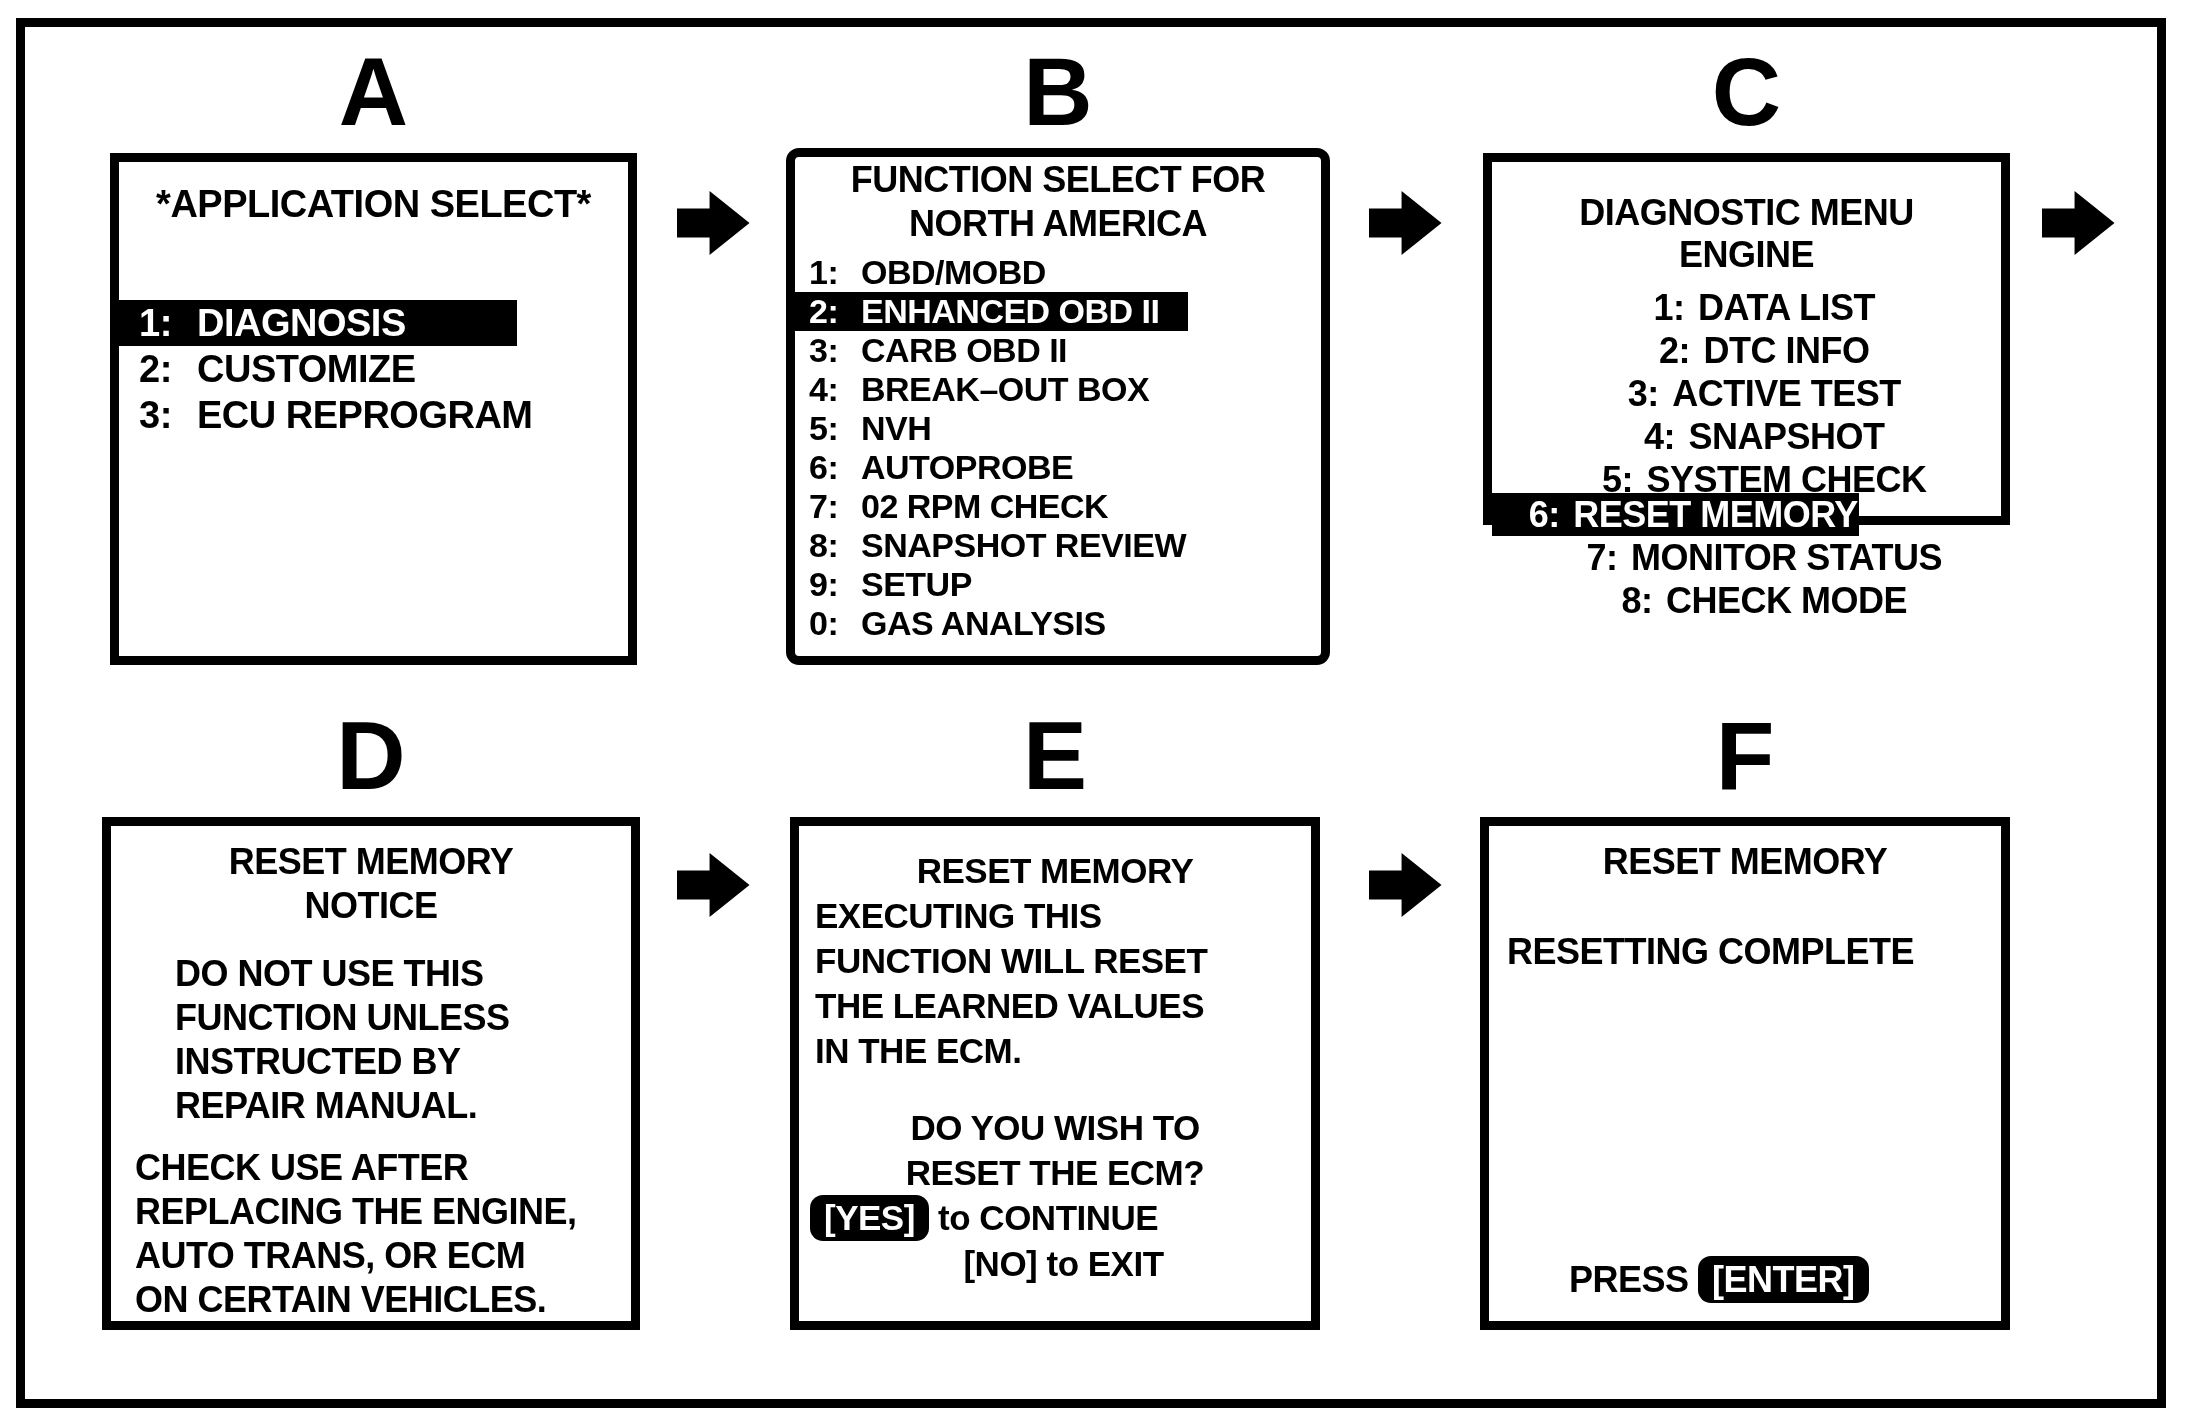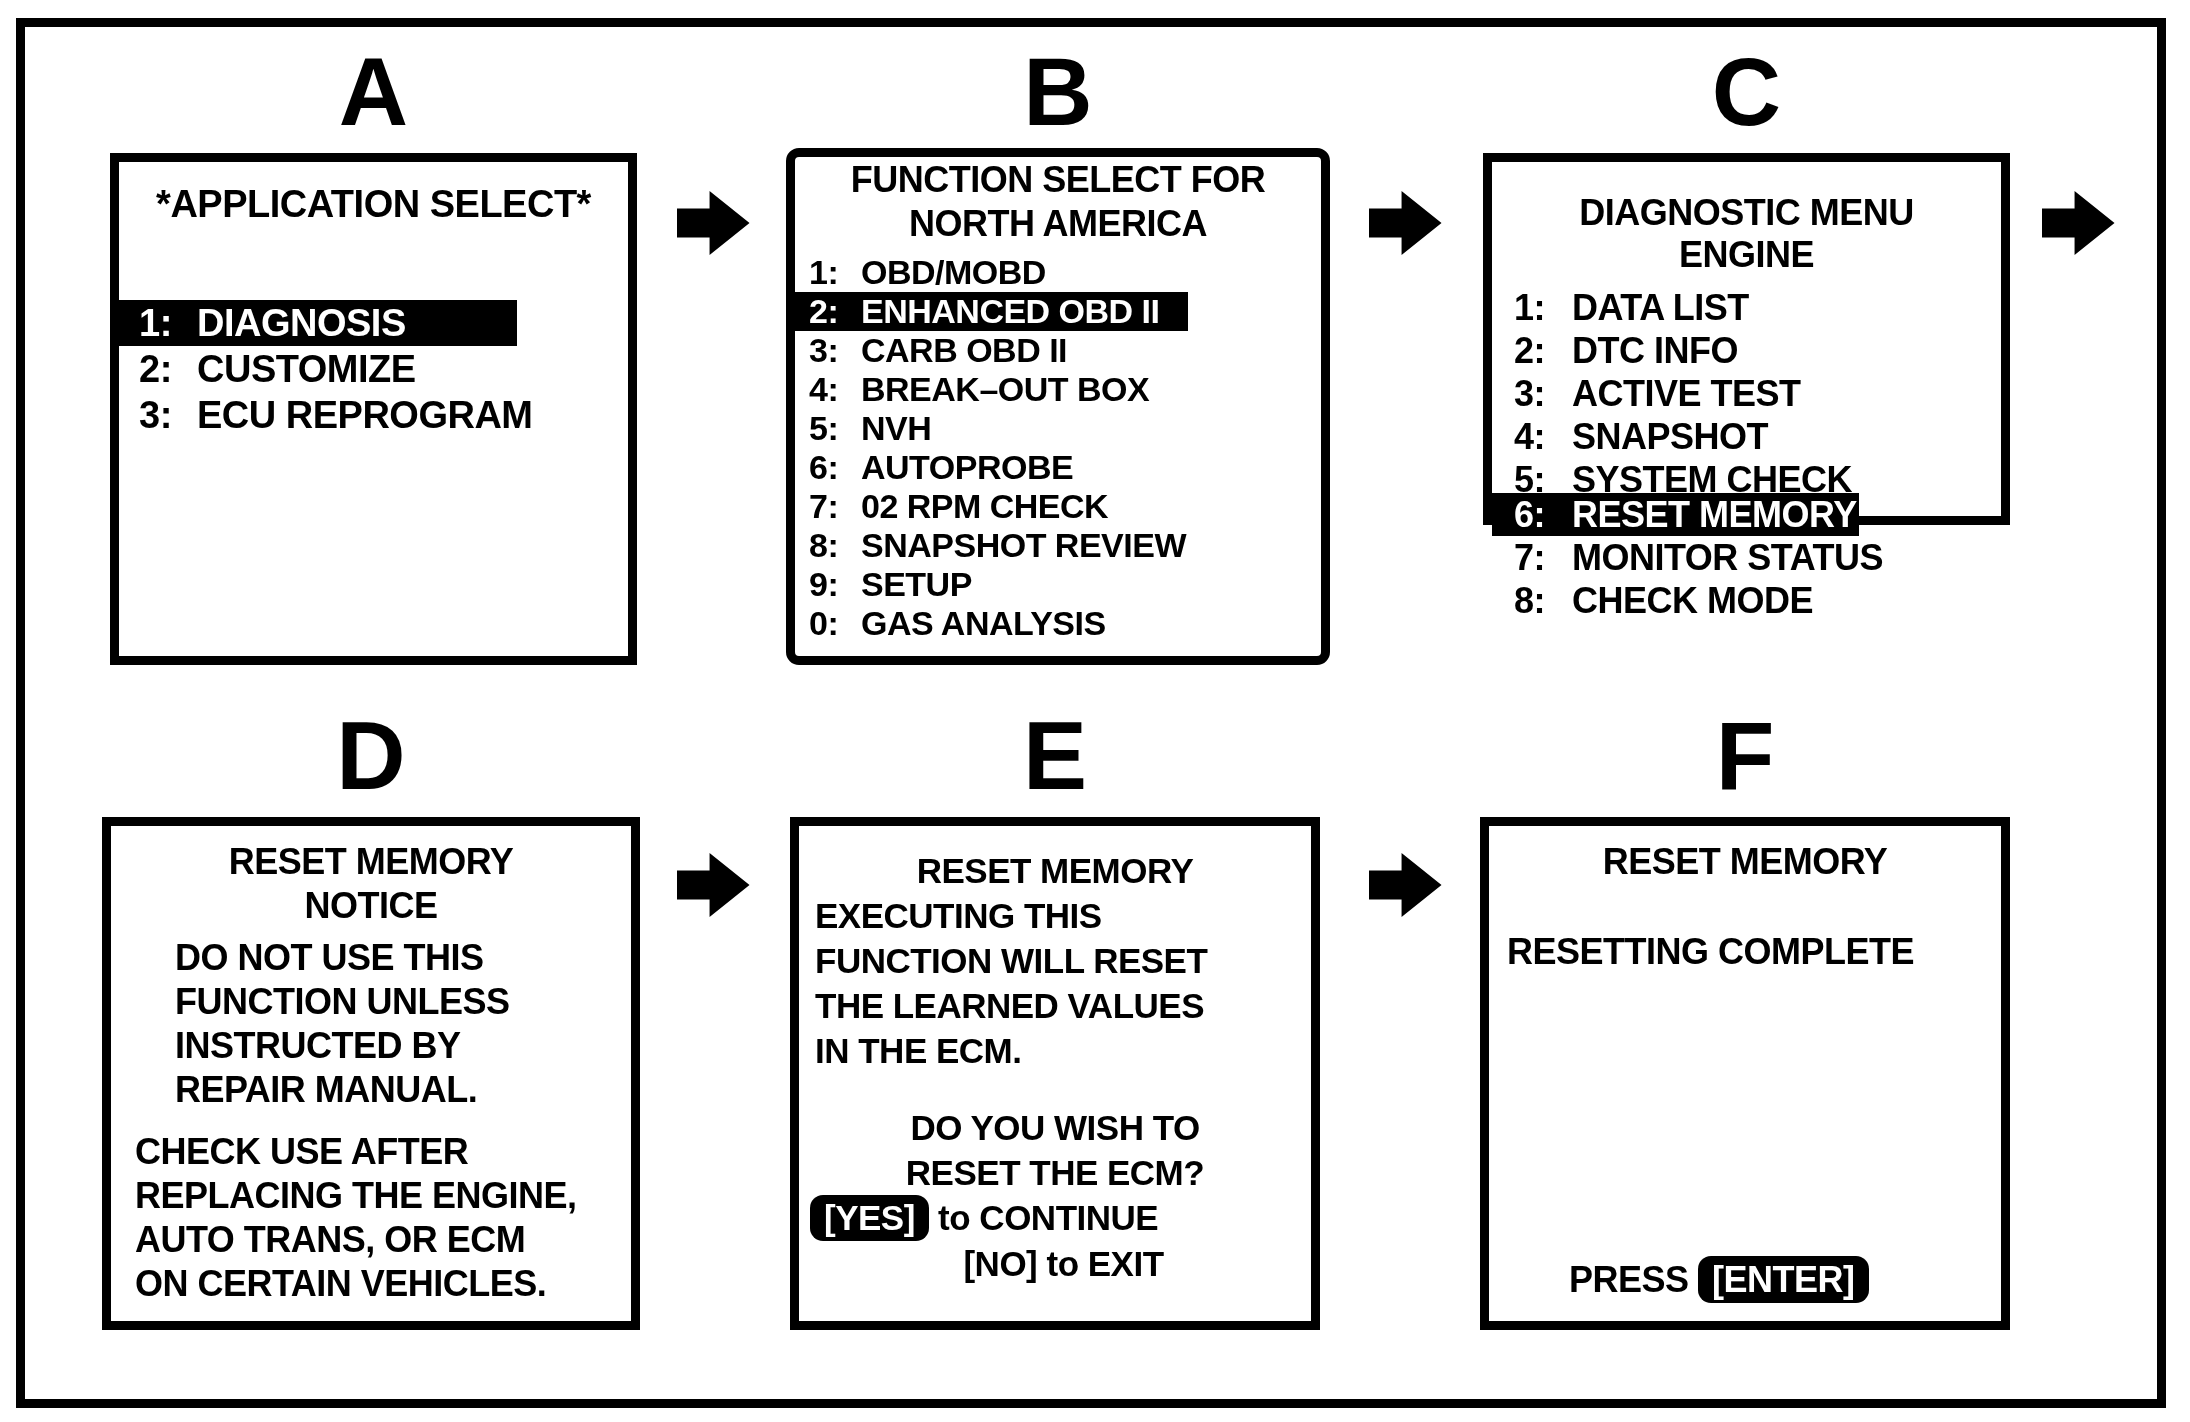--- a/index.html
+++ b/index.html
@@ -46,26 +46,26 @@
   .mnum { display:inline-block; min-width:58px; }
   .mrow.hl { background:#000; color:#fff; }
   .panel-a .menu { margin-top:74px; }
   .panel-a .mrow { font-size:38px; height:46px; line-height:46px; padding-left:20px; }
   .panel-a .mrow.hl { width:398px; }
   .panel-b .menu { margin-top:8px; }
   .panel-b .mrow { font-size:34px; height:39px; line-height:39px; padding-left:14px; }
   .panel-b .mrow .mnum { min-width:52px; }
   .panel-b .mrow.hl { width:393px; }
   .panel-c .menu { margin-top:10px; }
-  .panel-c .mrow { font-size:36px; height:43px; line-height:43px; padding-left:22px; }
+  .panel-c .mrow { font-size:36px; height:43px; line-height:43px; padding-left:22px;text-align:center; }
   .panel-c .mrow.hl { width:367px; margin-top:-8px; }
 
   
   .para .line, .body .line, .question .line { font-size:36px; line-height:44px; white-space:nowrap; }
-  .panel-d .para1 { margin-top:8px; padding-left:64px; }
+  .panel-d .para1 { margin-top:24px; padding-left:64px; }
   .panel-d .para2 { margin-top:18px; padding-left:24px; }
   .panel-e .body { padding-left:16px; }
   .panel-e .body .line, .panel-e .question .line { font-size:35px; line-height:45px; }
   .panel-e .question { margin-top:32px; text-align:center; }
   .panel-e .yesline { font-size:35px; line-height:46px; padding-left:11px; white-space:nowrap; }
   .panel-e .noline { font-size:35px; line-height:45px; text-align:center; white-space:nowrap;padding-left:17px; }
   .key-box { display:inline-block; background:#000; color:#fff; padding:0 14px;border-radius:13px; }
   .panel-f .status { font-size:36px; line-height:44px; margin-top:46px; padding-left:18px; white-space:nowrap; }
   .panel-f .pressline { position:absolute; left:80px; bottom:18px; font-size:36px; line-height:47px; white-space:nowrap; }
 

